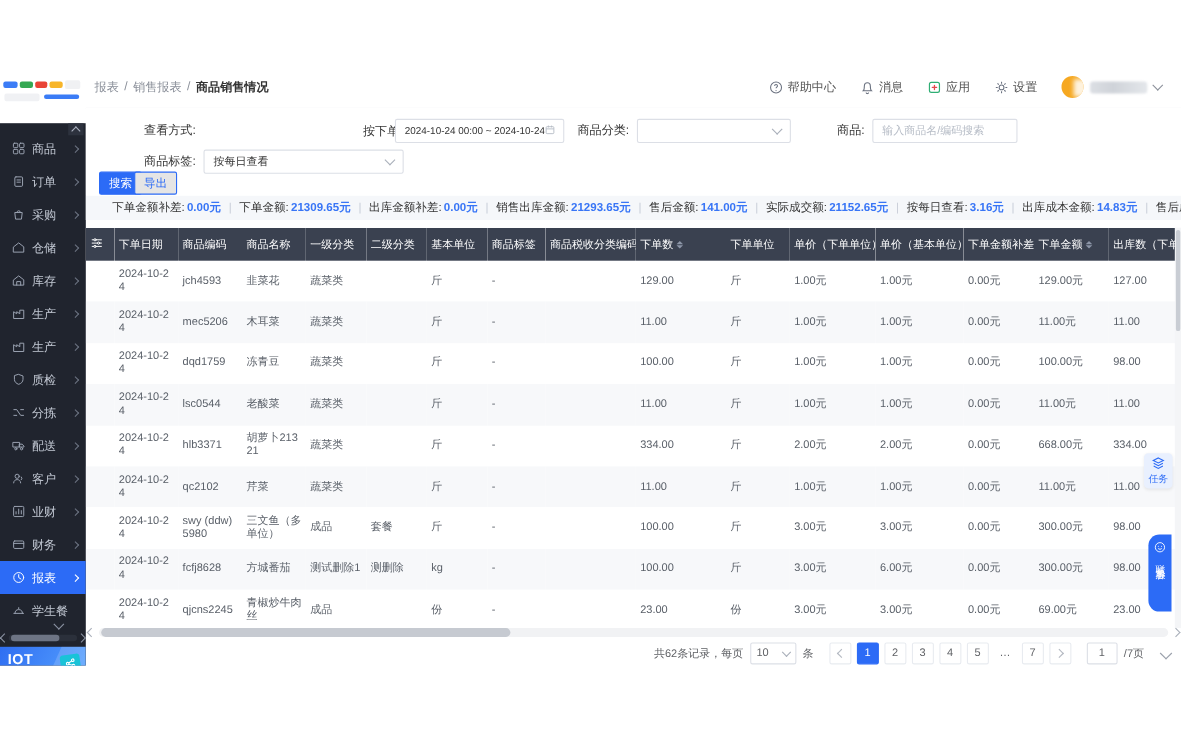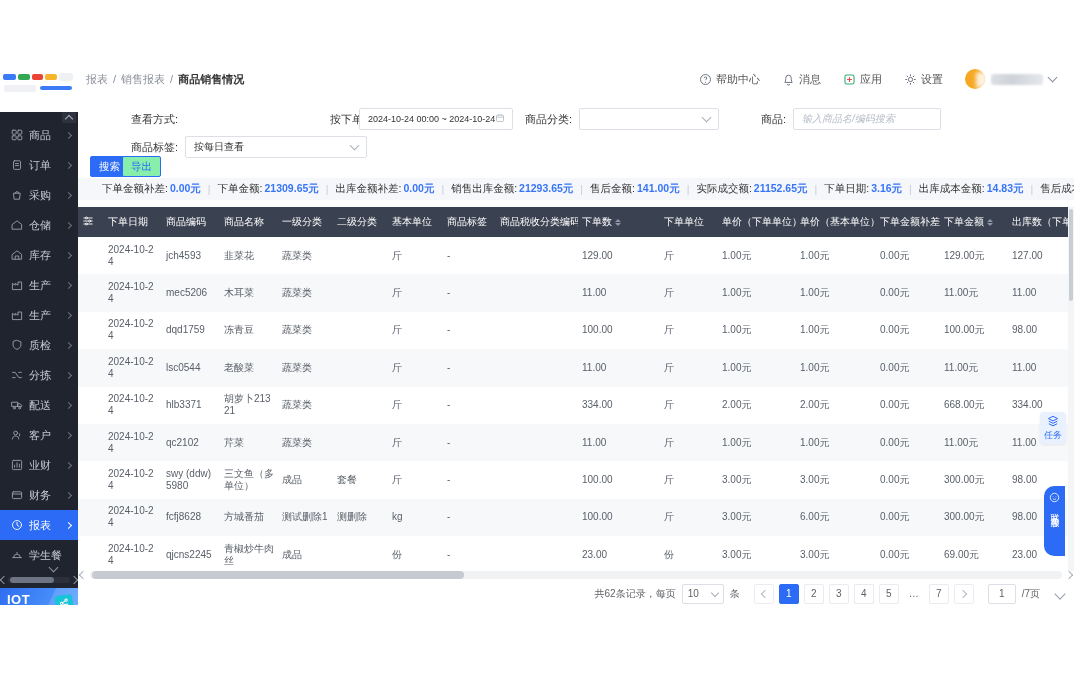--- a/index.html
+++ b/index.html
@@ -58,21 +58,21 @@
   .filters{position:absolute;left:78px;top:38px;width:996px;height:80px;background:#fff;font-size:11px;color:#333;padding-left:29px;}
   .flabel{position:absolute;height:22px;line-height:22px;text-align:right;}
   .fbox{position:absolute;height:22px;border:1px solid #dcdfe6;border-radius:2px;background:#fff;display:flex;align-items:center;box-sizing:border-box;font-size:10px;color:#333;cursor:pointer;}
   .fbox .ph{color:#b6bcc6;}
   .fbox .txt{padding-left:8px;flex:1;white-space:nowrap;overflow:hidden;}
   .fbox .cv{margin-right:8px;width:6px;height:6px;border-right:1px solid #a9afba;border-bottom:1px solid #a9afba;transform:rotate(45deg);margin-top:-3px;flex:none;}
   .plain-sel{position:absolute;height:22px;display:flex;align-items:center;gap:6px;font-size:11px;color:#333;cursor:pointer;}
   .plain-sel .cv{width:6px;height:6px;border-right:1px solid #a9afba;border-bottom:1px solid #a9afba;transform:rotate(45deg);margin-top:-3px;}
   .btn{position:absolute;height:21px;border-radius:2px;font-size:10.5px;display:flex;align-items:center;justify-content:center;cursor:pointer;box-sizing:border-box;padding:0 8px;}
   .btn-primary{background:#2c6bf6;color:#fff;border:1px solid #2c6bf6;}
-  .btn-plain{background:#86efac;color:#2c6bf6;border:1px solid #2c6bf6;}
+  .btn-plain{background:#e5e5e5;color:#2c6bf6;border:1px solid #2c6bf6;}
   .cal-ic{margin-right:7px;flex:none;color:#b6bcc6;}
 
   
   .stats{position:absolute;left:78px;top:118px;width:996px;height:22px;background:#f5f7fa;display:flex;align-items:center;padding-left:24px;box-sizing:border-box;font-size:10.5px;color:#333;white-space:nowrap;overflow:hidden;text-align:right;}
   .stats b{color:#3875f6;font-weight:bold;margin-left:2px;}
   .stats .sep{color:#c9ced8;margin:0 7px;}
 
   
   .tbl-wrap{position:absolute;left:78px;top:147px;width:996px;height:364px;overflow:hidden;}
   table{border-collapse:collapse;table-layout:fixed;width:1030px;}
@@ -370,21 +370,21 @@
             <rect x="1.8" y="2.6" width="8.4" height="7.6" rx="1"></rect>
             <path d="M1.8 5h8.4M4.3 1.4v2M7.7 1.4v2"></path>
           </svg></span>
     </div>
     <div class="flabel" style="left:432px;top:10px;width:62px;">商品分类:</div>
     <div class="fbox" style="left:501px;top:10px;width:140px;">
       <span class="txt ph"></span>
         <span class="cv"></span>
     </div>
     <div class="flabel" style="left:650px;top:10px;width:58px;">商品:</div>
-    <div class="fbox" style="left:715px;top:10px;width:148px;font-style:italic;">
+    <div class="fbox" style="left:715px;top:10px;width:132px;">
       <span class="txt ph">输入商品名/编码搜索</span>
     </div>
     <div class="flabel" style="left:12px;top:38px;width:88px;">商品标签:</div>
     <div class="btn btn-primary" style="left:12px;top:58px;">搜索</div>
     <div class="btn btn-plain" style="left:44px;top:58px;">导出</div>
   </div>
 
   <div class="stats">
       <span>下单金额补差:</span>
       <b> 0.00元</b>
@@ -397,21 +397,21 @@
       <span class="sep">|</span>
       <span>销售出库金额:</span>
       <b> 21293.65元</b>
       <span class="sep">|</span>
       <span>售后金额:</span>
       <b> 141.00元</b>
       <span class="sep">|</span>
       <span>实际成交额:</span>
       <b> 21152.65元</b>
       <span class="sep">|</span>
-      <span>下单日期:</span>
+      <span>按每日查看:</span>
       <b> 3.16元</b>
       <span class="sep">|</span>
       <span>出库成本金额:</span>
       <b> 14.83元</b>
       <span class="sep">|</span>
       <span>售后成本:</span>
     </div>
 
   <div class="tbl-wrap">
     <table>

